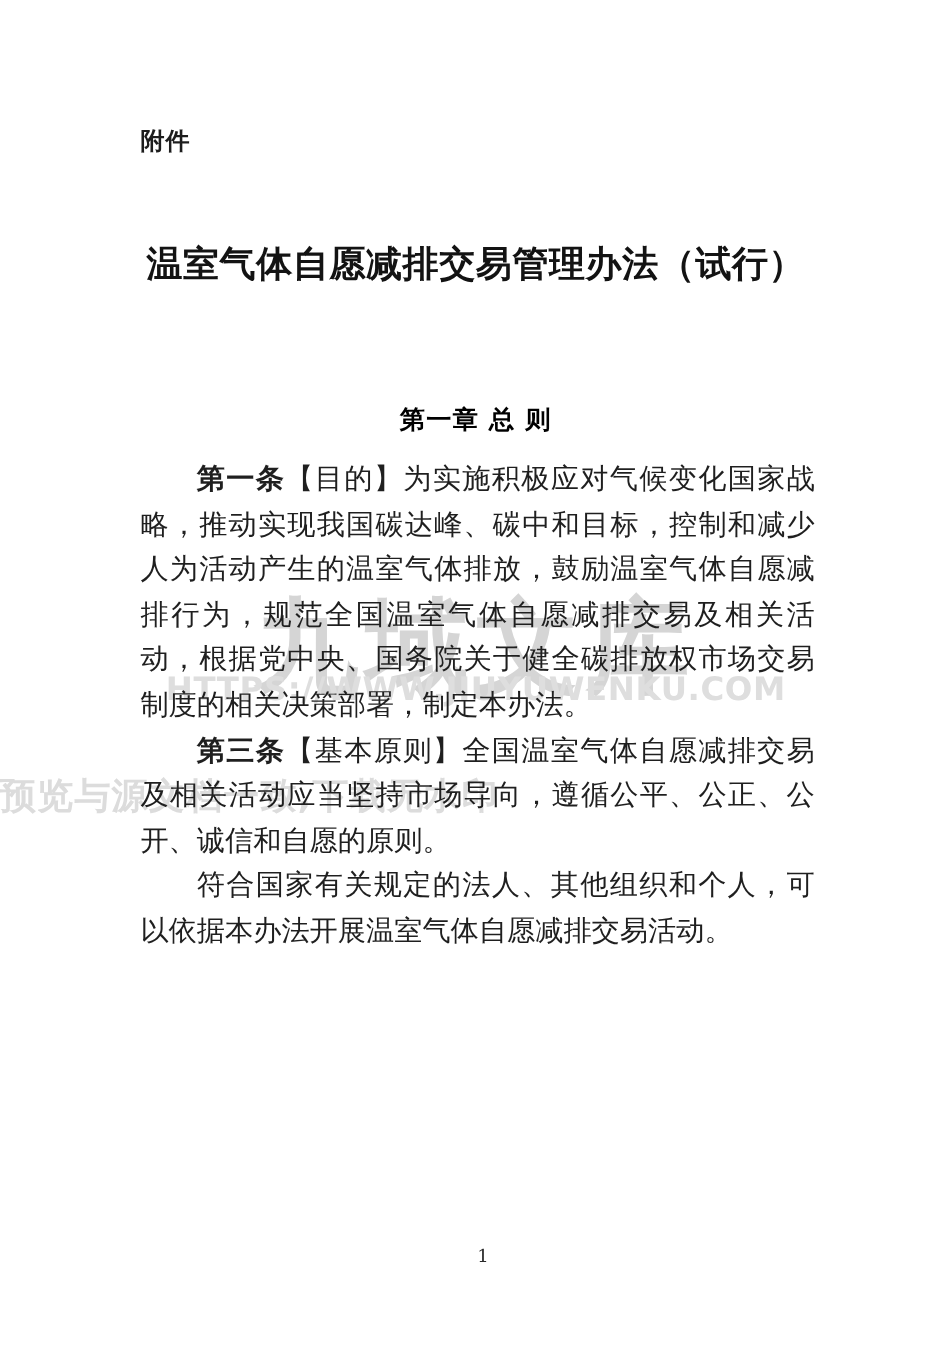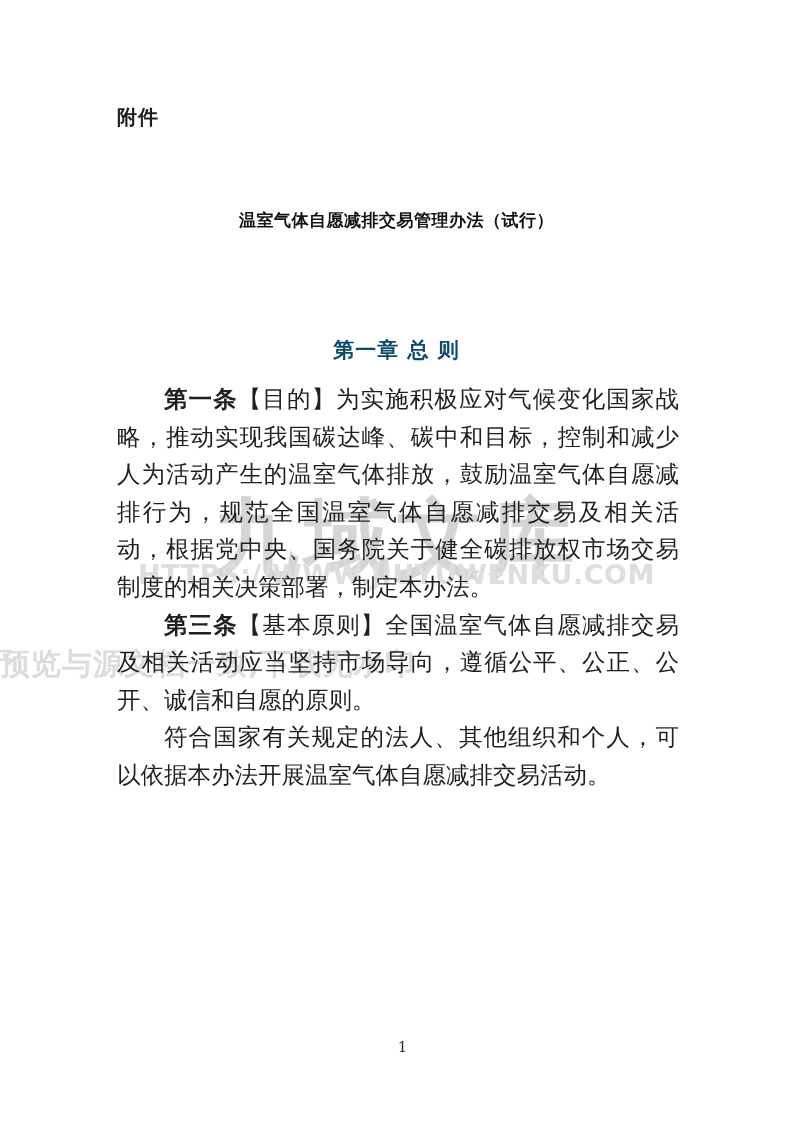--- a/index.html
+++ b/index.html
@@ -102,41 +102,41 @@
   }
 
   .doc-title {
     position: absolute;
     left: 117px;
     width: 559px;
     top: 200px;
     text-align: center;
     font-family: "DejaVu Serif", "Liberation Serif", serif;
     font-weight: 700;
-    font-size: 17px;
+    font-size: 30px;
     line-height: 41px;
     letter-spacing: 0.5px;
     color: #131313;
   }
   .doc-title .title-line {
     display: block;
     white-space: nowrap;
   }
 
   .chapter-heading {
     position: absolute;
     left: 117px;
     width: 559px;
     top: 336px;
     text-align: center;
     font-family: "DejaVu Sans", "Liberation Sans", sans-serif;
     font-weight: 700;
     font-size: 21px;
     letter-spacing: 1px;
-    color: #0c4a6e;
+    color: #000000;
   }
 
   .body-text {
     position: absolute;
     left: 117px;
     top: 381px;
     width: 562px;
     font-family: "DejaVu Serif", "Liberation Serif", serif;
     font-size: 23.5px;
     line-height: 37.6px;

